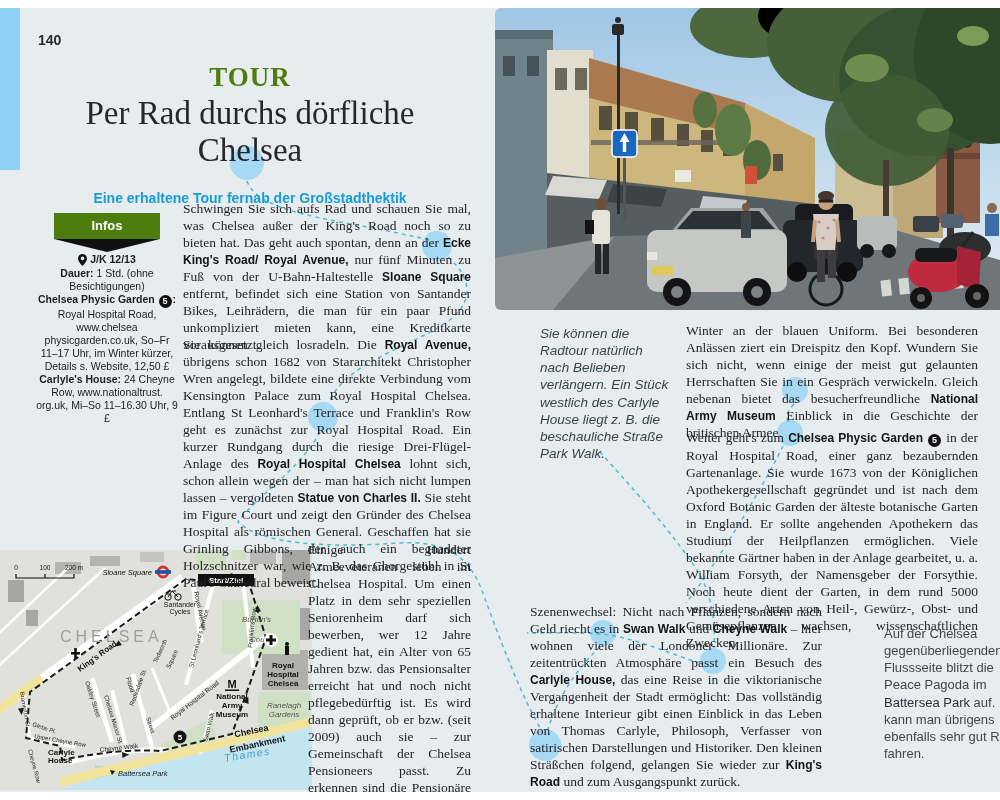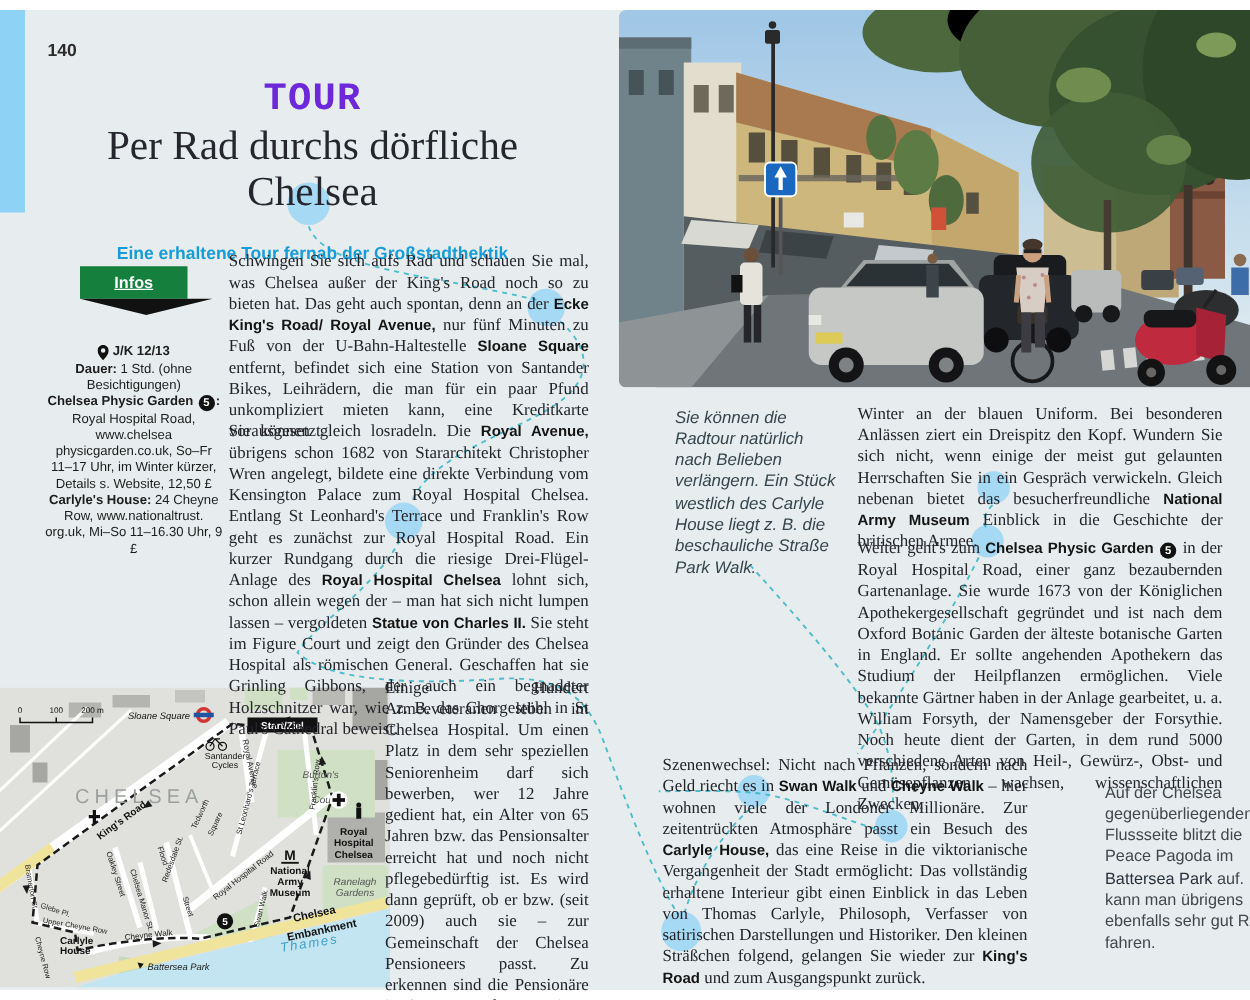--- a/index.html
+++ b/index.html
@@ -8,30 +8,30 @@
   .bg{position:absolute;left:0;top:8px;width:1000px;height:784px;background:#e7edee;}
   .txt{position:absolute;z-index:4;}
   .serif{font-family:"Liberation Serif",serif;font-size:13.5px;line-height:1.26;color:#23232a;text-align:justify;}
   .serif .b,.sans .b{font-family:"Liberation Sans",sans-serif;font-weight:bold;font-size:12px;color:#141414;}
   .badge{display:inline-flex;width:13px;height:13px;border-radius:50%;background:#111;color:#fff;
          font:bold 9px "Liberation Sans",sans-serif;align-items:center;justify-content:center;
          vertical-align:-1px;margin:0 1px;}
   .pagenum{font-family:"Liberation Sans",sans-serif;font-weight:bold;font-size:14px;color:#2b2b2b;}
   .tab{position:absolute;left:0;top:8px;width:20px;height:162px;background:#8ed2f6;z-index:1;}
   .head{position:absolute;left:30px;top:62px;width:440px;text-align:center;z-index:4;}
-  .kicker{font-family:Liberation Mono, monospace;font-weight:bold;font-size:31px;color:#6d28d9;letter-spacing:1px;}
+  .kicker{font-family:Liberation Serif, serif;font-weight:bold;font-size:27px;color:#4d7c0f;letter-spacing:1px;}
   .title{font-family:"Liberation Serif",serif;font-size:33px;color:#26262e;margin-top:2px;}
   .subtitle{font-family:"Liberation Sans",sans-serif;font-weight:bold;font-size:14px;color:#189cd8;margin-top:21px;}
   .infos{position:absolute;left:36px;top:213px;width:142px;z-index:4;text-align:center;
          font-family:"Liberation Sans",sans-serif;font-size:10.5px;line-height:1.24;color:#1c1c1c;}
-  .infos-head{position:relative;margin:0 auto;width:86px;background:#15803d;color:#fff;
-              font-weight:bold;font-size:13px;line-height:26px;text-decoration:underline;}
+  .infos-head{position:relative;margin:0 auto;width:106px;background:#4d7c0f;color:#fff;
+              font-weight:bold;font-size:13px;line-height:26px;}
   .infos-head:after{content:"";position:absolute;left:0;top:26px;width:0;height:0;
               border-left:53px solid transparent;border-right:53px solid transparent;border-top:13px solid #111;}
-  .infos-body{margin-top:36px;}
+  .infos-body{margin-top:14px;}
   .infos .b{font-weight:bold;font-size:10.5px;}
   .locline{display:flex;align-items:center;justify-content:center;gap:3px;margin-bottom:1px;}
   .caption{font-family:Liberation Sans, sans-serif;font-style:italic;font-size:13.5px;line-height:1.27;color:#36454d;text-align:left;}
   .note{font-family:"Liberation Sans",sans-serif;font-size:13px;line-height:1.32;color:#3e474c;text-align:left;}
   .note .b{font-size:13px;color:#26303a;}
   .hl{position:absolute;border-radius:50%;background:#a6d9f3;z-index:2;}
   .dash-overlay{position:absolute;left:0;top:0;width:1000px;height:800px;z-index:3;pointer-events:none;}
   .photo{position:absolute;left:495px;top:8px;width:505px;height:302px;z-index:1;
          border-top-left-radius:6px;border-bottom-left-radius:6px;overflow:hidden;}
   .map{position:absolute;left:0;top:550px;width:312px;height:240px;z-index:1;}

